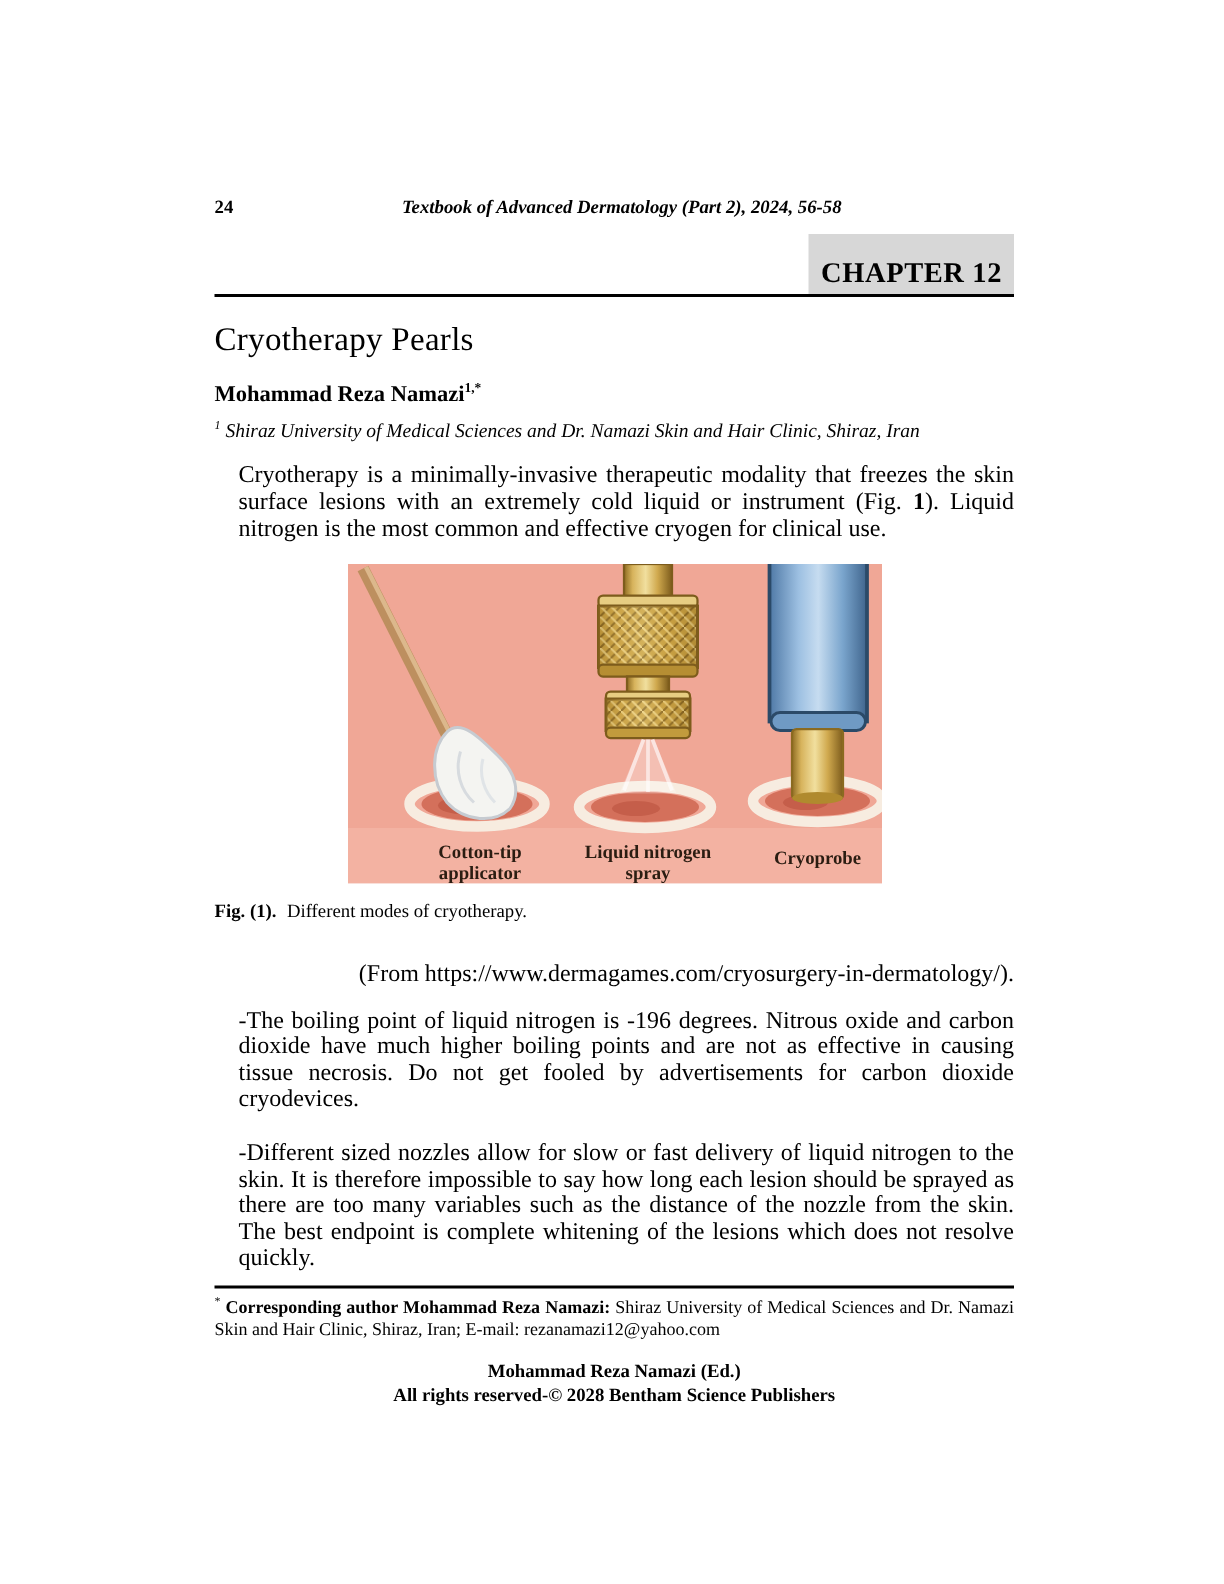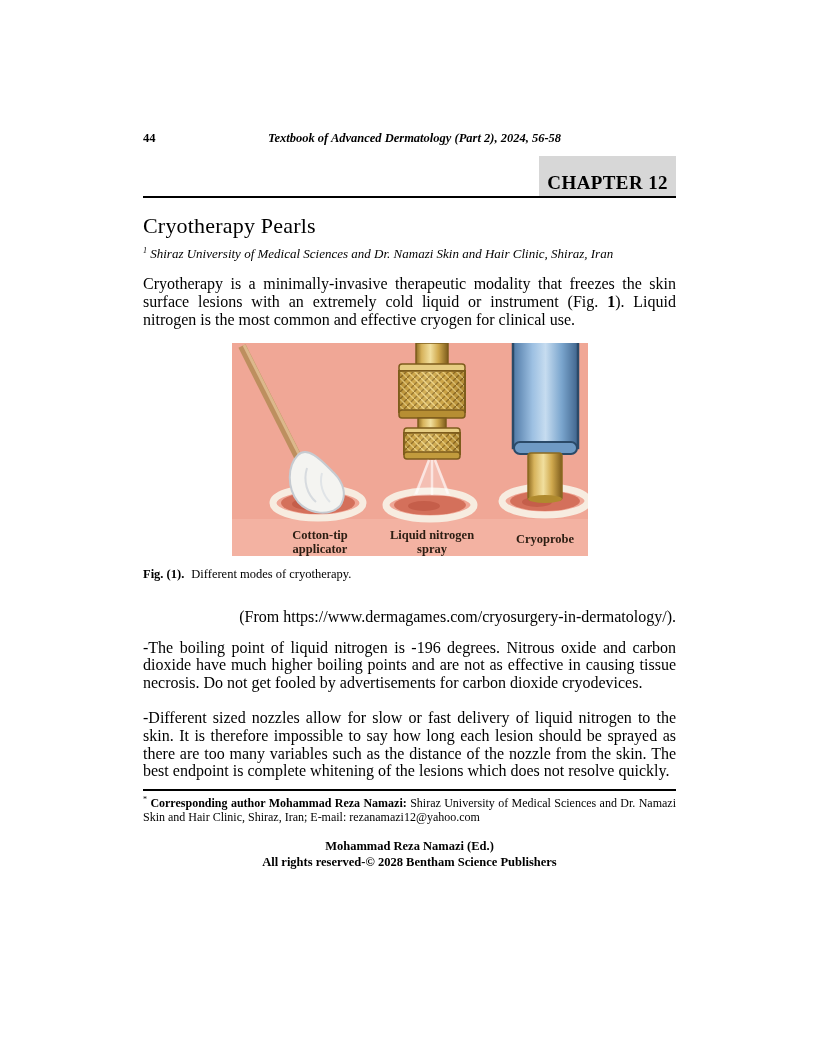--- a/index.html
+++ b/index.html
@@ -47,21 +47,21 @@
     font-size: 22px;
     font-weight: normal;
     letter-spacing: 0.2px;
   }
   .author { margin: 14px 0 0 0; font-size: 15px; font-weight: bold; }
   .author sup { font-size: 9px; }
   .affiliation { margin: 7px 0 0 0; font-size: 13px; font-style: italic; }
   .affiliation sup { font-size: 8px; }
 
   .body-text {
-    margin: 13px 0 0 0;
+    margin: 13px 0 0 16px;
     font-size: 16px;
     line-height: 1.1;
     text-align: justify;
   }
   .figure-wrap { width: 356px; margin: 15px auto 0 auto; }
   .figure-wrap svg { display: block; }
 
   .caption { margin: 11px 0 0 0; font-size: 12.5px; }
   .capgap { display: inline-block; width: 7px; }
 
@@ -91,31 +91,32 @@
     font-size: 12.5px;
   }
 </style>
 </head>
 <body>
 
 <div class="page">
   <div class="content">
 
     <div class="running-header">
-      <span class="pageno">44</span>
+      <span class="pageno">24</span>
       <span class="running-title">Textbook of Advanced Dermatology (Part 2), 2024, 56-58</span>
       <span class="header-spacer"></span>
     </div>
 
     <div class="chapter-row">
       <span class="chapter-badge">CHAPTER 12</span>
     </div>
 
     <h1 class="title">Cryotherapy Pearls</h1>
 
+    <p class="author"><span>Mohammad Reza Namazi</span><sup>1,*</sup></p>
 
     <p class="affiliation"><sup>1</sup> <span>Shiraz University of Medical Sciences and Dr. Namazi Skin and Hair Clinic, Shiraz, Iran</span></p>
 
     <p class="body-text"><span>Cryotherapy is a minimally-invasive therapeutic modality that freezes the skin surface lesions with an extremely cold liquid or instrument (Fig. </span><b>1</b><span>). Liquid nitrogen is the most common and effective cryogen for clinical use.</span></p>
 
     <div class="figure-wrap">
       <svg viewBox="0 0 356 213" width="356" height="213">
         <defs>
           <linearGradient id="goldH" x1="0" y1="0" x2="1" y2="0">
             <stop offset="0" stop-color="#8f6c22"></stop>

